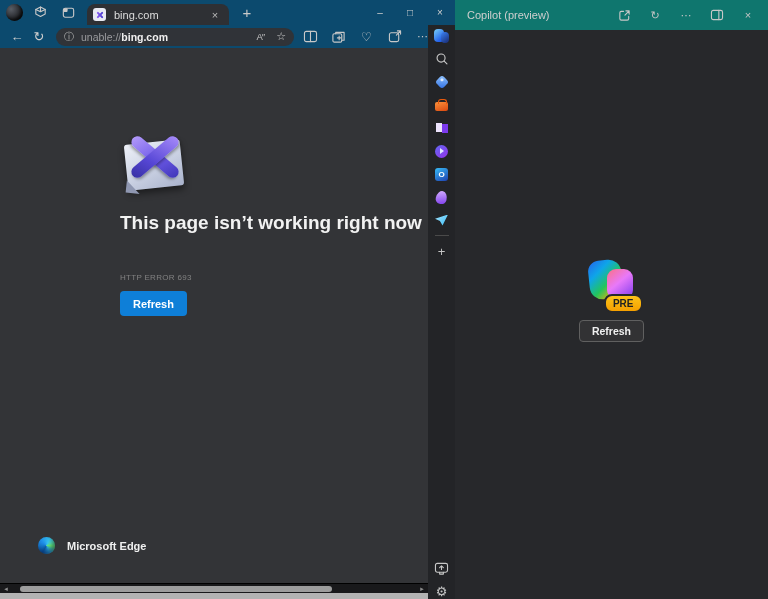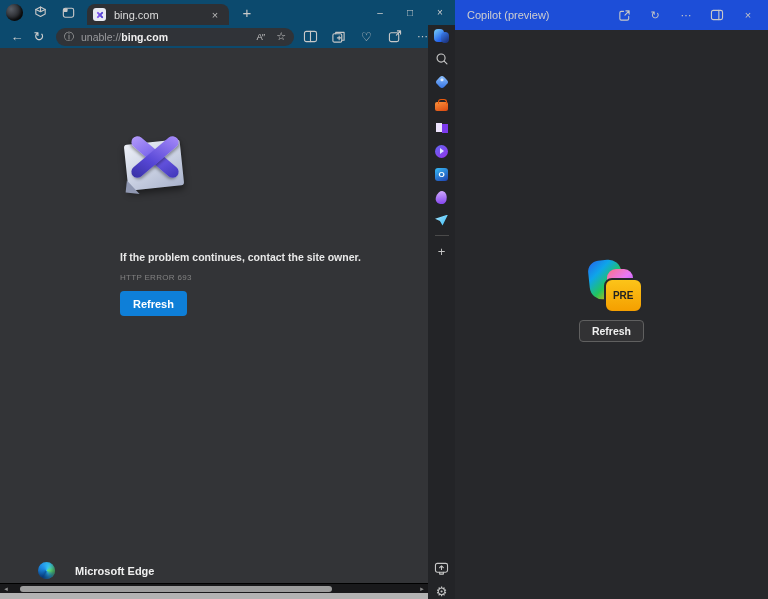--- a/index.html
+++ b/index.html
@@ -74,21 +74,21 @@
   .xbar.a { transform:rotate(40deg); }
   .xbar.b { transform:rotate(-40deg); background:linear-gradient(250deg,#a78bfa,#5747d6 60%,#3730a3); }
 
   .err-title { position:absolute; left:120px; top:164px; font-size:19px; font-weight:700; color:#f2f2f2; }
   .err-sub   { position:absolute; left:120px; top:203px; font-size:10.5px; font-weight:700; color:#e9e9e9; }
   .err-code  { position:absolute; left:120px; top:225px; font-size:8px; color:#828282; letter-spacing:.3px; }
   .refresh-btn { position:absolute; left:120px; top:243px; height:25px; padding:0 13px;
                  background:#0e7fd8; border:none; border-radius:4px; color:#ffffff;
                  font-weight:700; font-size:11px; font-family:"Liberation Sans",sans-serif; }
 
-  .brand { position:absolute; left:38px; top:514px; display:flex; align-items:center; gap:20px;justify-content:flex-end; }
+  .brand { position:absolute; left:38px; top:489px; display:flex; align-items:center; gap:12px;justify-content:flex-end; }
   .edge-logo { width:17px; height:17px; border-radius:50%;
         background:conic-gradient(from 210deg,#0c59a4,#1f8ee8 28%,#35c1f1 48%,#66eb6e 68%,#2aa7e0 85%,#0c59a4);
         box-shadow:inset -2px -3px 4px rgba(0,0,40,.45); }
   .brand-label { color:#f0f0f0; font-size:11px; font-weight:700; }
 
   
   .hscroll { position:absolute; left:0; top:583px; width:428px; height:10px; background:#19191b;
              border-top:1px solid #000; }
   .hs-arrow { position:absolute; top:0; width:12px; height:10px; color:#8d8d8d; font-size:7px;
               display:flex; align-items:center; justify-content:center; }
@@ -130,34 +130,34 @@
                background:linear-gradient(150deg,#38bdf8,#1e40af); color:#fff; font-size:8px;
                font-weight:700; display:flex; align-items:center; justify-content:center; }
   .flame-icon { width:11px; height:13px; border-radius:50% 50% 45% 45% / 62% 62% 38% 38%;
                background:linear-gradient(160deg,#d8b4fe,#7c3aed); transform:rotate(14deg); }
   .plane-icon { width:13px; height:11px; background:linear-gradient(135deg,#a5e3fc,#38bdf8);
                clip-path:polygon(0% 38%, 100% 0%, 58% 100%, 38% 58%); }
 
   
   .copilot-panel { position:absolute; left:455px; top:0; width:313px; height:599px; background:#27282b; }
   .cp-header { position:absolute; left:0; top:0; width:313px; height:30px; display:flex;
-               align-items:center; padding:0 12px; background:#1d4ed8; }
+               align-items:center; padding:0 12px; background:#0f766e; }
   .cp-title { color:#cfcfcf; font-size:11px; }
   .cp-hicons { margin-left:auto; display:flex; align-items:center; gap:15px; color:#c6c6c6; }
   .cp-hicons .hi { width:16px; height:16px; display:flex; align-items:center; justify-content:center;
                    font-size:11px; }
 
   .cp-content { position:absolute; left:0; top:260px; width:313px; text-align:center; }
   .cp-logo { position:relative; width:48px; height:48px; margin:0 auto; }
   .cp-logo .s1 { position:absolute; left:1px; top:0; width:33px; height:39px;
         border-radius:11px 13px 11px 13px; transform:rotate(-6deg);
         background:linear-gradient(140deg,#2563eb 0%,#0ea5e9 30%,#22c55e 58%,#eab308 85%,#fde047 100%); }
   .cp-logo .s2 { position:absolute; right:3px; top:9px; width:26px; height:30px; border-radius:9px;
         background:linear-gradient(140deg,#fb7185 0%,#e879f9 45%,#7c3aed 100%); }
-  .cp-badge { position:absolute; right:-7px; bottom:-5px; padding:10px 7px; border-radius:8px;
+  .cp-badge { position:absolute; right:-7px; bottom:-5px; padding:2px 7px; border-radius:8px;
         background:linear-gradient(180deg,#fcc419,#f59f00); color:#222; font-size:10px;
         font-weight:700; border:2px solid #27282b; }
   .cp-msg { margin-top:16px; color:#e6e6e6; font-size:9.5px; white-space:nowrap; }
   .cp-refresh { margin-top:12px; height:22px; padding:0 12px; background:#323234;
         border:1px solid #606060; border-radius:4px; color:#f0f0f0; font-weight:700;
         font-size:10.5px; font-family:"Liberation Sans",sans-serif; }
 
   svg { stroke:#c8c8c8; stroke-width:1.2; fill:none; stroke-linecap:round; stroke-linejoin:round; }
 </style>
 </head>
@@ -235,21 +235,21 @@
       <span class="ti more">⋯</span>
     </div>
   </div>
 
   <div class="page">
     <div class="illustration">
       <div class="sheet"></div>
       <div class="xbar a"></div>
       <div class="xbar b"></div>
     </div>
-    <div class="err-sub">If the problem continues, contact the site owner.</div>
+    <div class="err-title">This page isn’t working right now</div>
     <div class="err-code">HTTP ERROR 693</div>
     <button class="refresh-btn">Refresh</button>
 
     <div class="brand">
       <span class="edge-logo"></span>
       <span class="brand-label">Microsoft Edge</span>
     </div>
   </div>
 
   <div class="hscroll">

